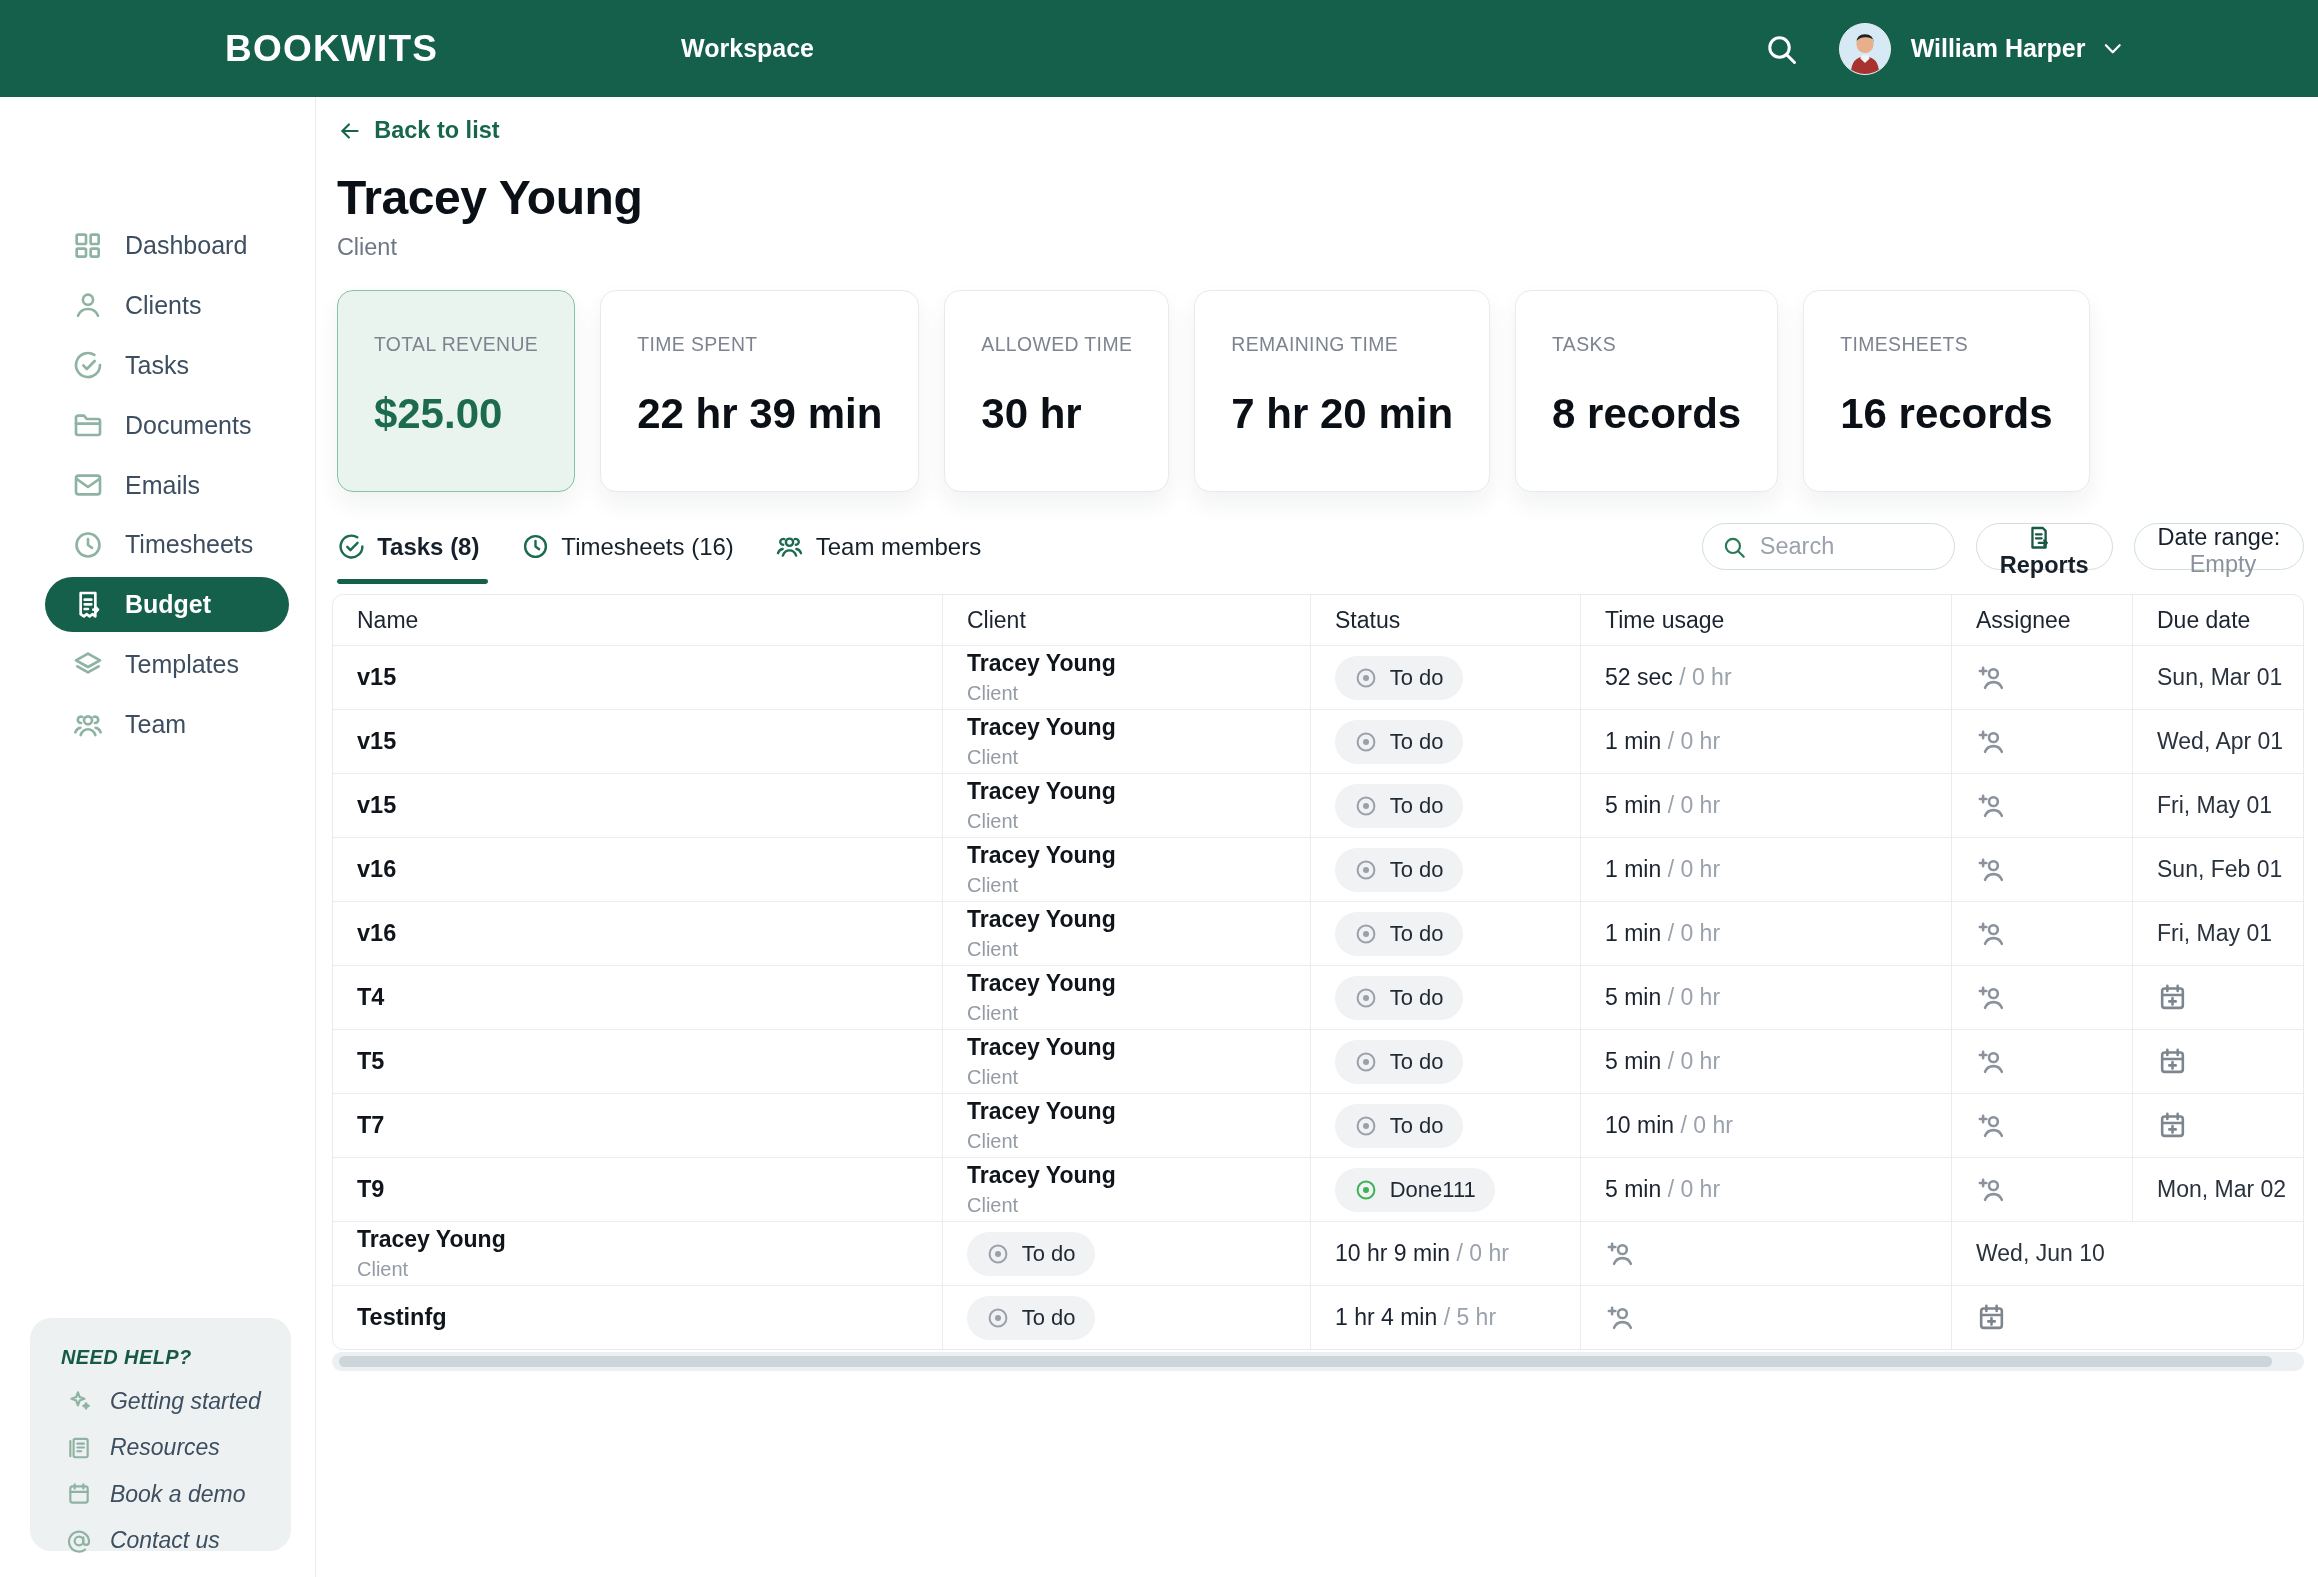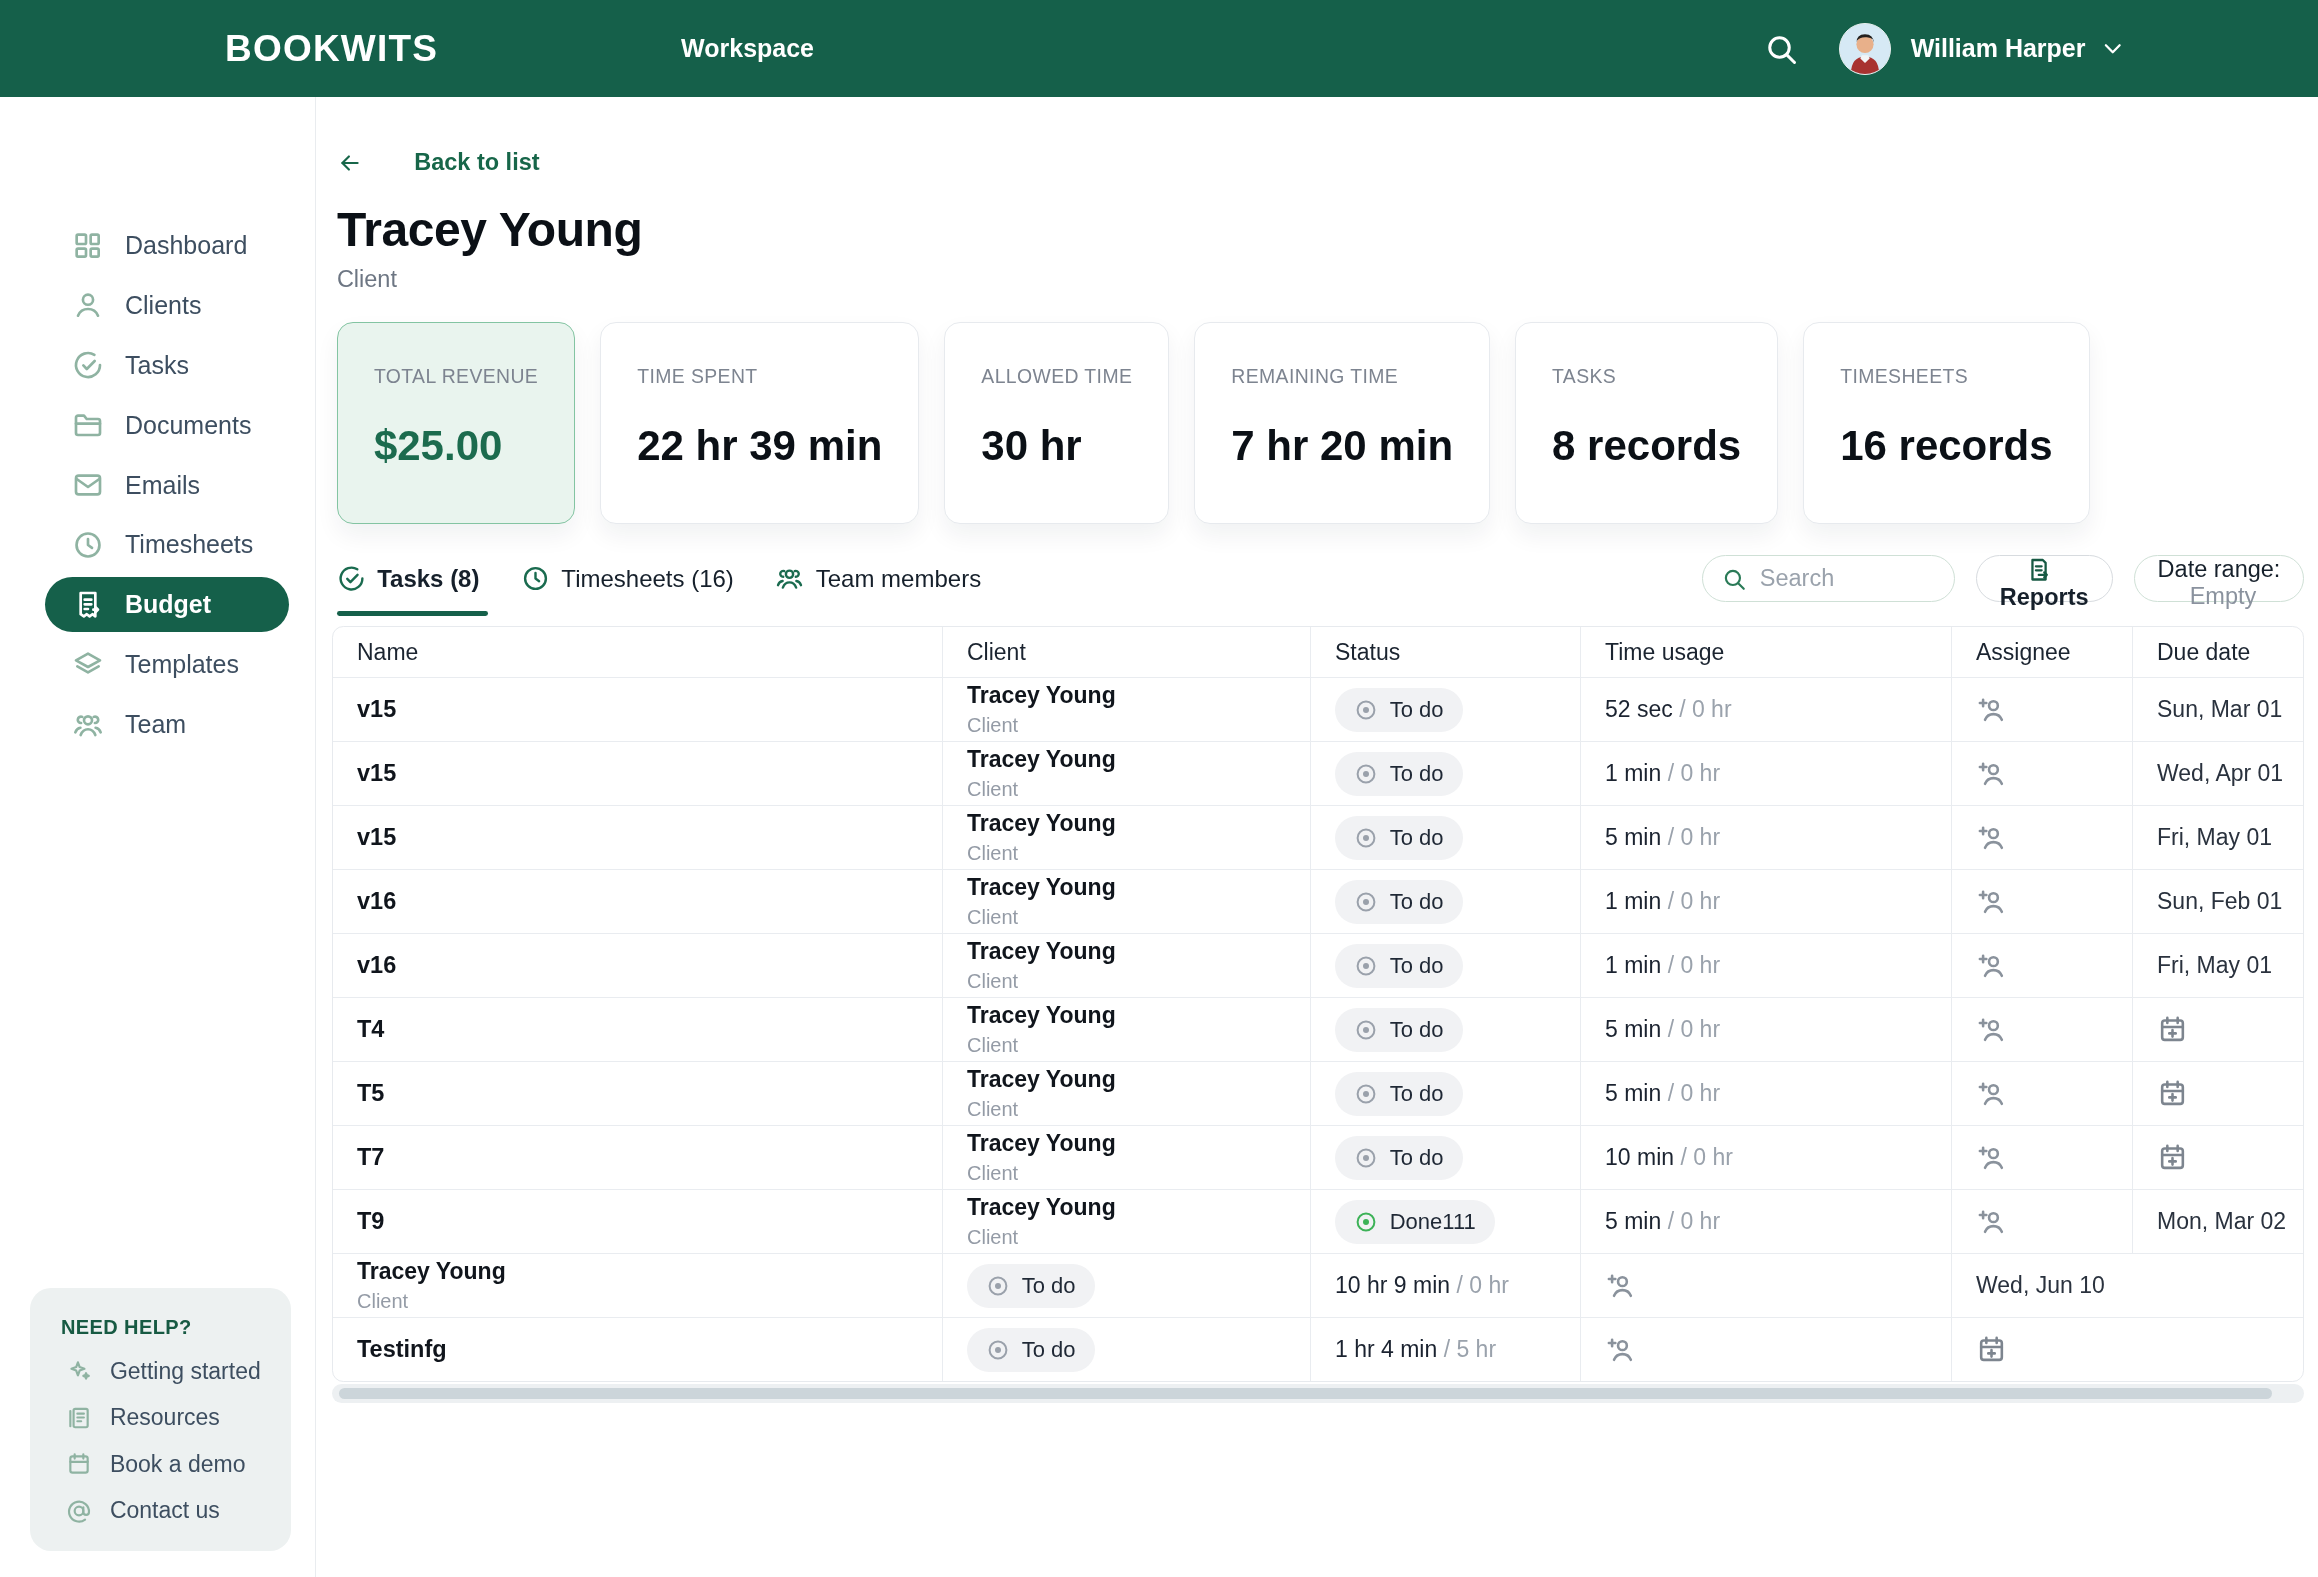--- a/index.html
+++ b/index.html
@@ -21,29 +21,29 @@
   
   .sidebar { width:316px; flex:0 0 auto; border-right:0.8px solid #e9ecef; position:relative; background:#ffffff; }
   .nav { padding-top:121px; }
   .nav-item { height:55px; margin:0 26px 4.9px 45px; border-radius:27.5px; display:flex; align-items:center; padding-left:27px; cursor:pointer; color:#3d4e60; }
   .nav-item .nicon { width:32px; height:32px; color:#8fb3a2; flex:0 0 auto; }
   .nav-item .nlabel { font-size:25px; font-weight:500; margin-left:21px; white-space:nowrap; }
   .nav-item.active { background:#15604a; color:#ffffff; }
   .nav-item.active .nicon { color:#ffffff; }
   .nav-item.active .nlabel { font-weight:600; }
 
-  .help-card { position:absolute; left:30px; bottom:27px; width:261px; height:263px; background:#edf1f1; border-radius:21px; padding:27.5px 16px 0 31px; }
+  .help-card { position:absolute; left:30px; bottom:27px; width:261px; height:233px; background:#edf1f1; border-radius:21px; padding:27.5px 16px 0 31px;font-style:italic; }
   .help-title { color:#175a43; font-size:20px; font-weight:bold; letter-spacing:0.4px; }
   .help-item { display:flex; align-items:center; margin-top:19.4px; cursor:pointer; color:#3d4e60; }
   .help-item .hicon { width:26px; height:26px; color:#8fb3a2; flex:0 0 auto; margin-left:4.9px; }
   .help-item .hlabel { font-size:23px; margin-left:18px; white-space:nowrap; }
 
   
   .content { flex:1 1 auto; padding:0 14.6px 0 16px; min-width:0; }
-  .back-link { display:inline-flex; align-items:center; margin-top:52px; color:#176649; font-size:23.5px; font-weight:700; cursor:pointer; margin-left:4.9px;gap:40px; }
+  .back-link { display:inline-flex; align-items:center; margin-top:20px; color:#176649; font-size:23.5px; font-weight:700; cursor:pointer; margin-left:4.9px; }
   .back-link .bicon { width:26px; height:26px; margin-right:11.3px; }
   .page-title { font-size:48px; font-weight:bold; color:#0b1016; margin-top:23px; margin-left:4.9px; letter-spacing:-0.4px; }
   .page-subtitle { font-size:23.5px; color:#6d7683; margin-top:9.7px; margin-left:4.9px; }
 
   .stats { display:flex; gap:25px; margin-top:29px; margin-left:4.9px; }
   .stat-card { height:202px; background:#ffffff; border:1.6px solid #e7eaee; border-radius:16px; padding:42px 36px 0 36px; box-shadow:0 11.3px 23px rgba(25,39,52,0.06); cursor:pointer; }
   .stat-card .slabel { font-size:19.4px; color:#7d8490; font-weight:500; letter-spacing:0.4px; white-space:nowrap; }
   .stat-card .svalue { font-size:42px; font-weight:bold; color:#0b1016; margin-top:34px; white-space:nowrap; }
   .stat-card.highlight { background:#e9f4ee; border-color:#83c4a2; }
   .stat-card.highlight .svalue { color:#1c6b4e; }

